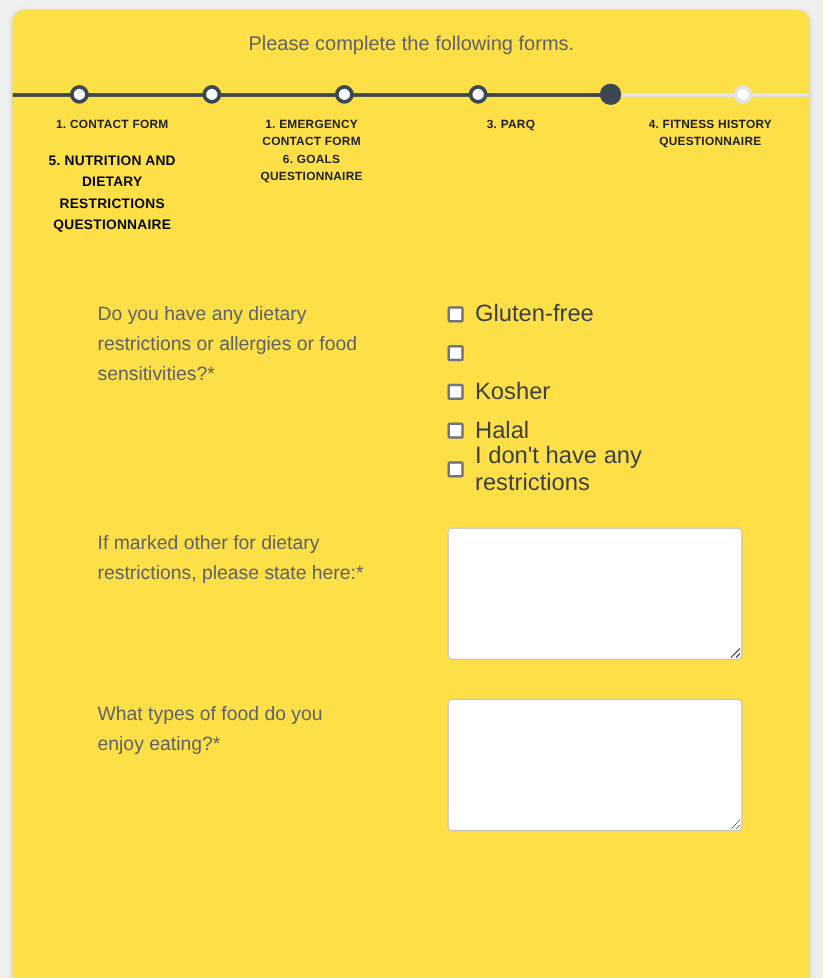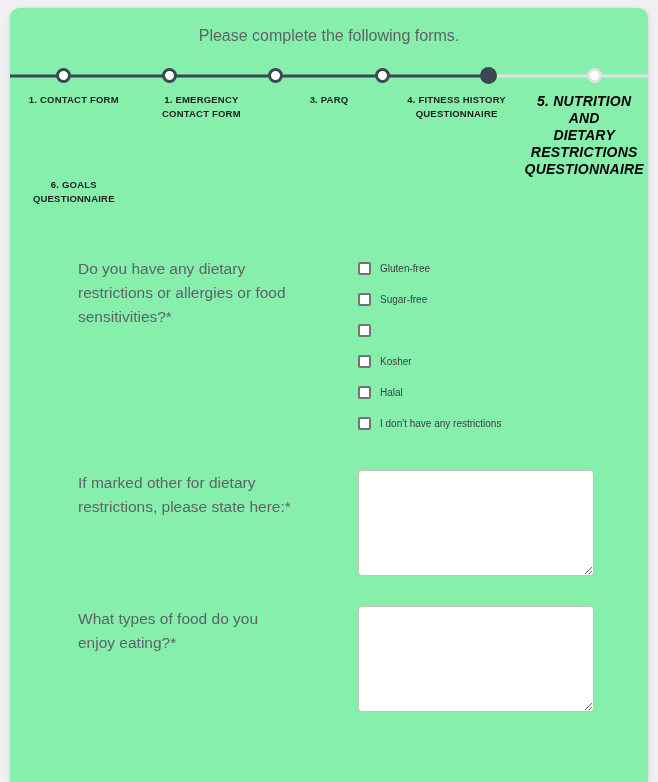--- a/index.html
+++ b/index.html
@@ -6,21 +6,21 @@
   html, body {
     width: 658px; height: 782px;
     font-family: "Liberation Sans", sans-serif;
     background: var(--page-bg, #f0f0f0);
     overflow: hidden;
   }
   .card {
     margin: 8px 10px 0;
     width: 638px;
     height: calc(782px - 8px);
-    background: #86efac;
+    background: #fde047;
     border-radius: 10px 10px 0 0;
     box-shadow: 0 1px 5px rgba(0,0,0,0.13), 0 0 1px rgba(0,0,0,0.08);
     overflow: hidden;
   }
   .page-title {
     padding-top: 17px;
     text-align: center;
     font-size: 16px;
     line-height: 22px;
     color: var(--text-gray, #5f6368);
@@ -42,33 +42,33 @@
   .dot {
     width: 15px; height: 15px; border-radius: 50%;
     background: #ffffff; border: 3px solid var(--accent-dark, #3b4751);
   }
   .step--active .dot {
     width: 17px; height: 17px; border: none;
     background: var(--accent-dark, #3b4751);
   }
   .step--upcoming .dot { border-color: var(--inactive-gray, #e2e2e2); }
   .step-labels {
-    display: grid; grid-template-columns: repeat(5, 1fr);
+    display: grid; grid-template-columns: repeat(4, 1fr);
     margin-top: 9px;
   }
   .step-label {
     text-align: center;
     font-size: 9.5px; font-weight: bold;
     line-height: 14px; letter-spacing: 0.2px;
     color: var(--step-label, #212121);
     white-space: pre-line;
     padding: 0 2px;
   }
   .step-label.step--active {
-    font-size: 14px; line-height: 17px; color: #000000; font-style: italic;
+    font-size: 11px; line-height: 17px; color: #000000;
   }
   
   .form-area { margin-top: 50px; padding-left: 68px; }
   .q-row {
     display: grid;
     grid-template-columns: 248px 236px;
     column-gap: 32px;
   }
   .q-row + .q-row { margin-top: 26px; }
   .q-label {
@@ -82,21 +82,21 @@
     display: flex; align-items: center; gap: 9px;
     height: 21px; margin-bottom: 10px;
   }
   .option input[type="checkbox"] {
     appearance: none; -webkit-appearance: none;
     width: 13px; height: 13px; flex: none;
     border: 2px solid var(--checkbox-border, #70757a);
     border-radius: 2px; background: #ffffff;
     cursor: pointer;
   }
-  .option-label { font-size: 10px; color: var(--option-text, #3c4043); }
+  .option-label { font-size: 19px; color: var(--option-text, #3c4043); }
   textarea {
     width: 236px; height: 106px;
     border: 1px solid var(--textarea-border, #c4c4c4);
     border-radius: 4px;
     resize: both;
     font-family: "Liberation Sans", sans-serif;
     font-size: 14px; padding: 8px;
     color: #3c4043;
     background: #ffffff;
     outline: none;
@@ -154,24 +154,20 @@
       <div class="q-label">Do you have any dietary
 restrictions or allergies or food
 sensitivities?*</div>
       <div class="options">
         <div class="option">
           <input type="checkbox" style="">
           <span class="option-label">Gluten-free</span>
         </div>
         <div class="option">
           <input type="checkbox" style="">
-          <span class="option-label">Sugar-free</span>
-        </div>
-        <div class="option">
-          <input type="checkbox" style="">
         </div>
         <div class="option">
           <input type="checkbox" style="">
           <span class="option-label">Kosher</span>
         </div>
         <div class="option">
           <input type="checkbox" style="">
           <span class="option-label">Halal</span>
         </div>
         <div class="option">

